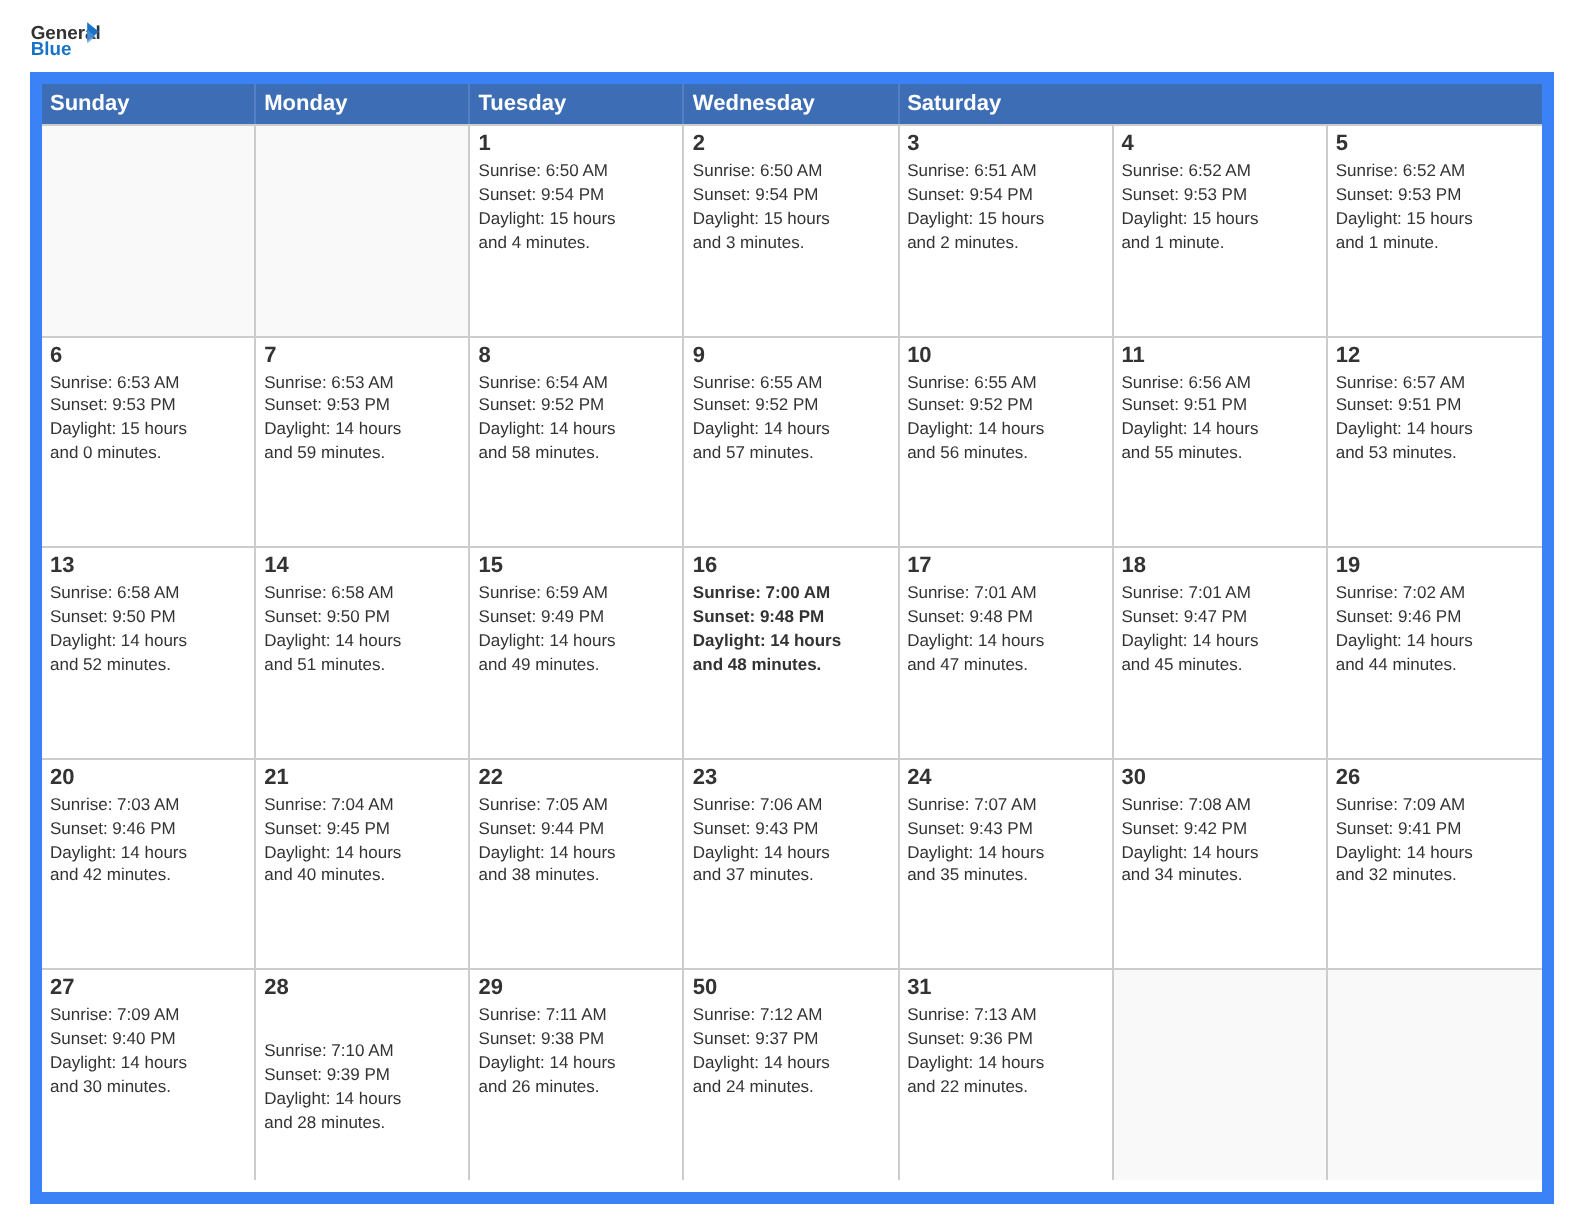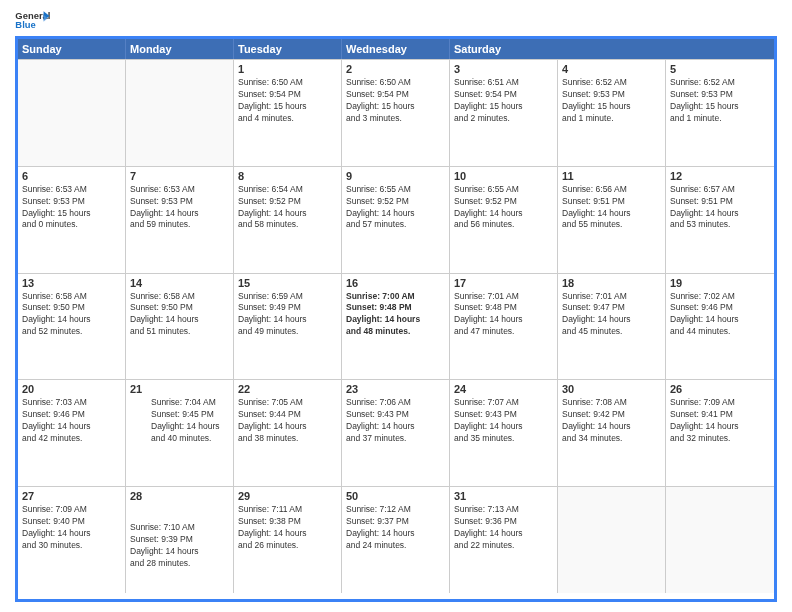--- a/index.html
+++ b/index.html
@@ -39,21 +39,21 @@
       font-size: 32px;
       color: #333;
       font-weight: 300;
     }
     .location-title {
       font-size: 14px;
       color: #555;
     }
     .calendar {
       flex: 1;
-      border: 3px solid #3b82f6;
+      border: 6px solid #3b82f6;
     }
     .cal-header {
       display: grid;
       grid-template-columns: repeat(7, 1fr);
       background: #3d6eb5;
     }
     .cal-header-cell {
       color: #fff;
       font-size: 11px;
       font-weight: bold;
@@ -267,21 +267,21 @@
         <div class="cal-week">
           <div class="cal-cell">
             <span class="day-num">20</span>
             <div class="info" style="white-space: pre-line;">Sunrise: 7:03 AM
 Sunset: 9:46 PM
 Daylight: 14 hours
 and 42 minutes.</div>
           </div>
           <div class="cal-cell">
             <span class="day-num">21</span>
-            <div class="info" style="white-space: pre-line; margin-left: 21px;">Sunrise: 7:04 AM
+            <div class="info" style="white-space: pre-line;">Sunrise: 7:04 AM
 Sunset: 9:45 PM
 Daylight: 14 hours
 and 40 minutes.</div>
           </div>
           <div class="cal-cell">
             <span class="day-num">22</span>
             <div class="info" style="white-space: pre-line;">Sunrise: 7:05 AM
 Sunset: 9:44 PM
 Daylight: 14 hours
 and 38 minutes.</div>

